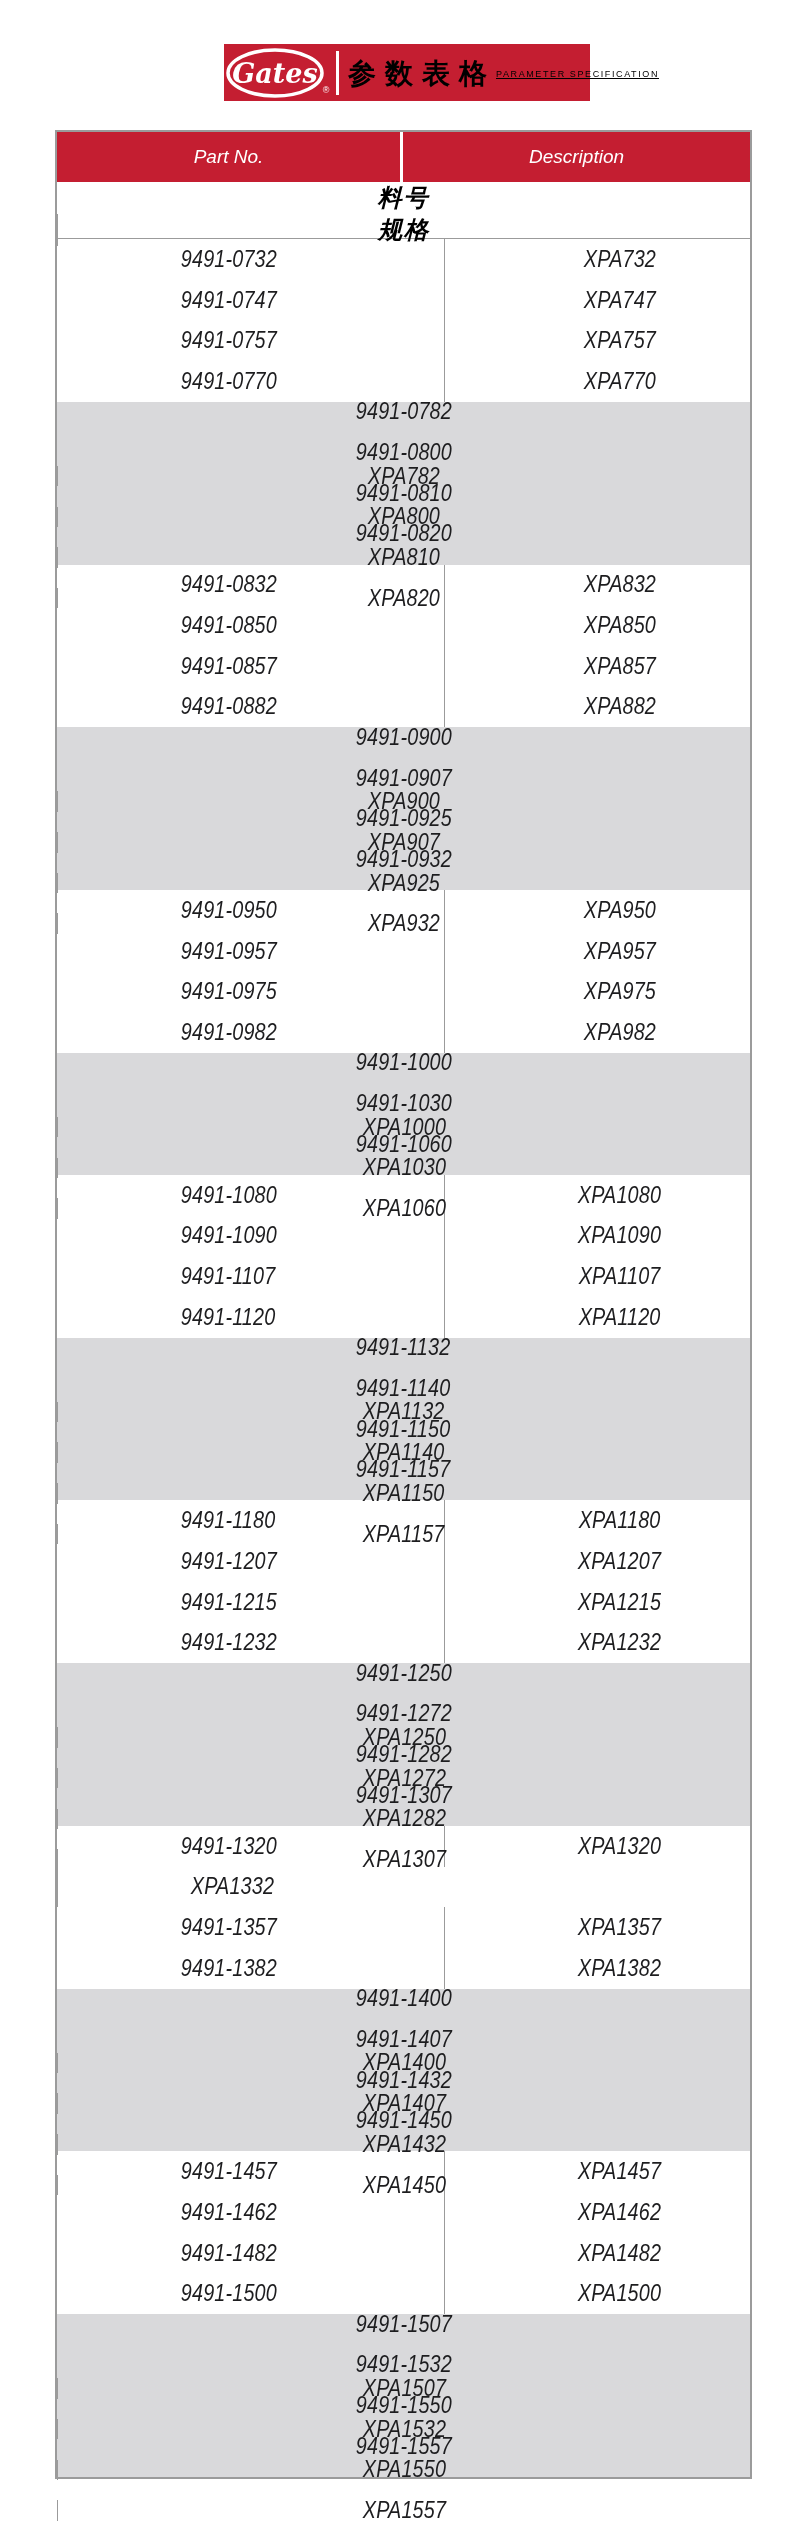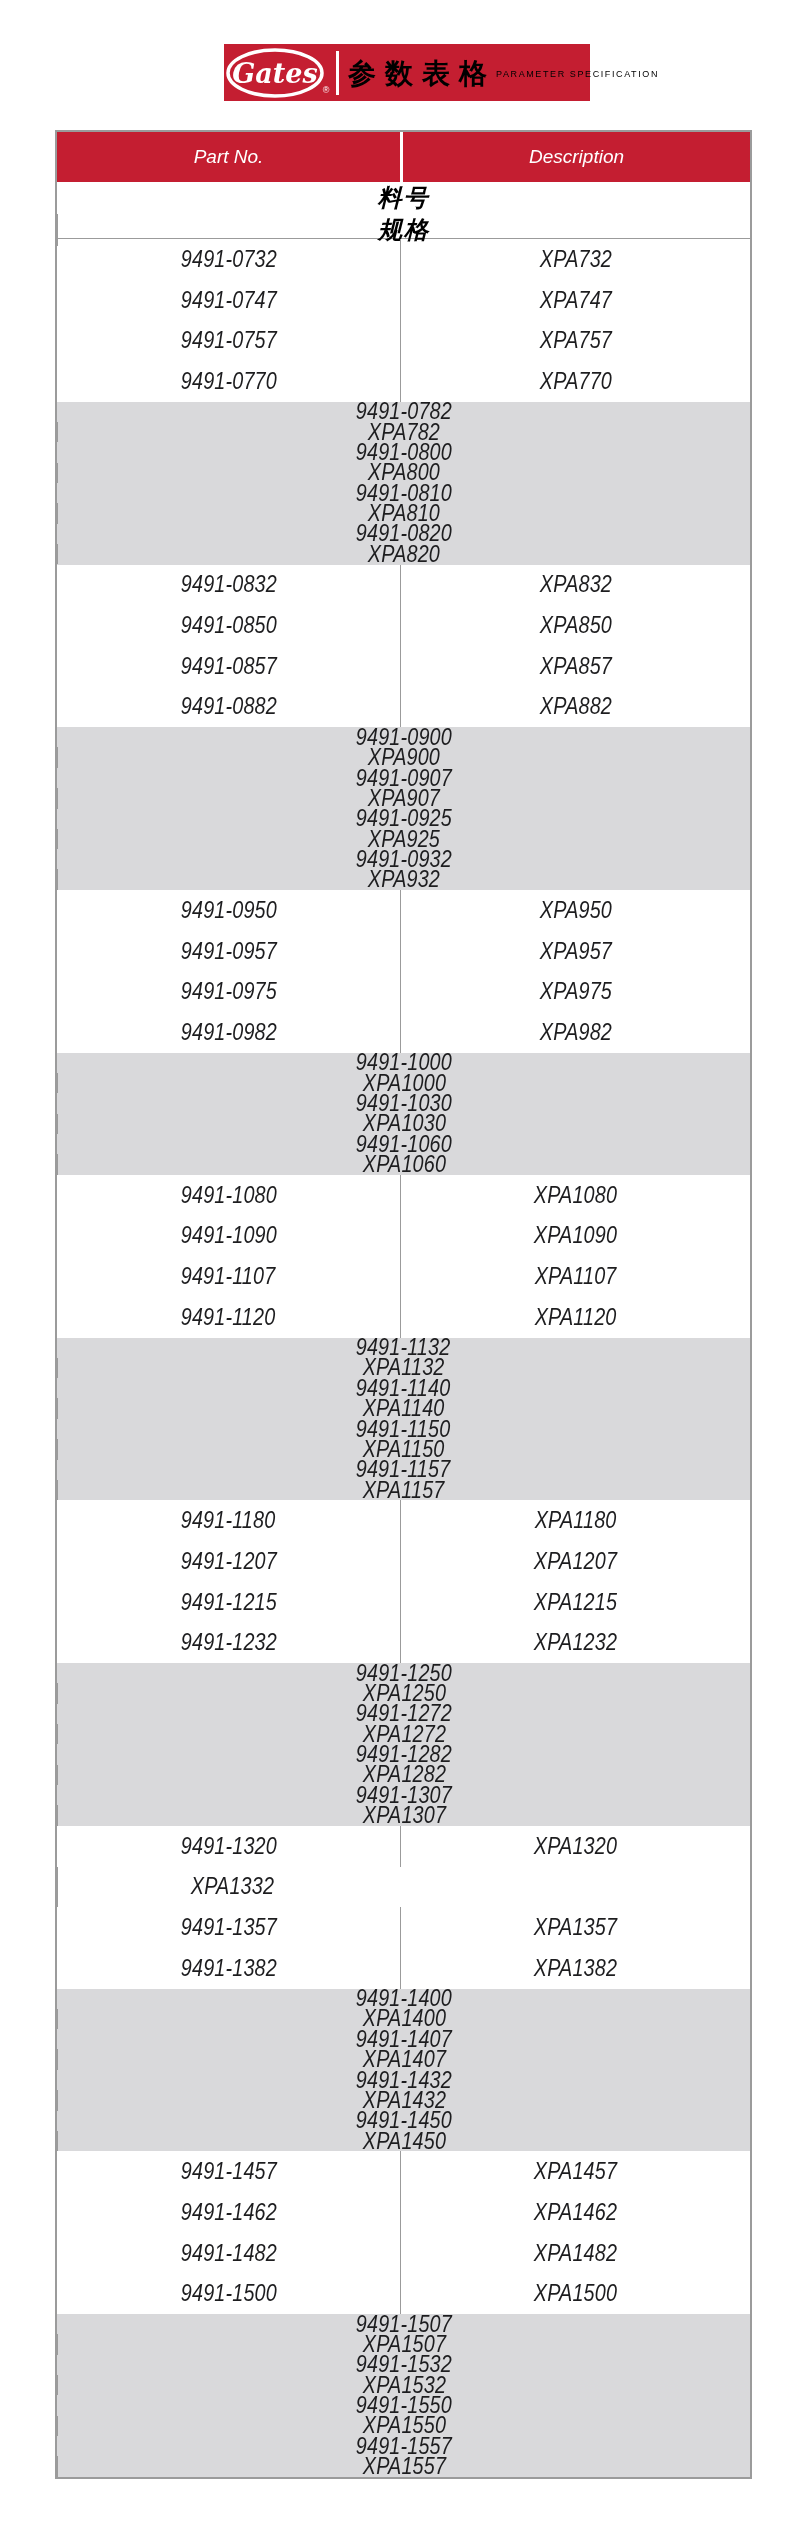--- a/index.html
+++ b/index.html
@@ -31,21 +31,21 @@
   }
   .banner-text{
     flex:1;display:flex;flex-direction:row;align-items:center;justify-content:flex-start;
     color:#000000;line-height:1.05;padding-top:2px;
   }
   .banner-title-zh{
     font-size:28px;font-weight:bold;letter-spacing:9px;text-indent:9px;
     white-space:nowrap;
   }
   .banner-subtitle-en{
-    font-size:9px;letter-spacing:1.6px;margin-top:3px;white-space:nowrap;
+    font-size:9px;letter-spacing:1.6px;margin-top:3px;white-space:nowrap;text-decoration:underline;
   }
 
   
   .spec-table{
     position:absolute;left:55px;top:130px;width:697px;
     border:2px solid var(--border-gray);
     background:#ffffff;
     font-style:italic;
   }
   .thead-red{
@@ -61,21 +61,21 @@
     border-bottom:1px solid var(--border-gray);
     flex-direction:column;
   }
   .thead-zh .th{
     flex:0 0 49.5%;display:flex;align-items:center;justify-content:center;
     color:#000000;font-size:24px;font-weight:bold;letter-spacing:2px;
   }
   .thead-zh .th.desc{flex:0 0 50.5%;border-left:1px solid var(--border-gray);}
 
   .tbody .row{
-    display:flex;height:40.7px;background:#ffffff;
+    display:flex;height:40.7px;background:#ffffff;gap:44px;
   }
   .tbody .row.alt{background:var(--alt-gray);flex-direction:column;}
   .tbody .cell{
     flex:0 0 49.5%;display:flex;align-items:center;justify-content:center;
     overflow:hidden;
   }
   .tbody .cell.desc{flex:0 0 50.5%;border-left:1px solid var(--border-gray);}
   .tbody .cell span{
     display:inline-block;
     font-size:23px;color:var(--ink);

